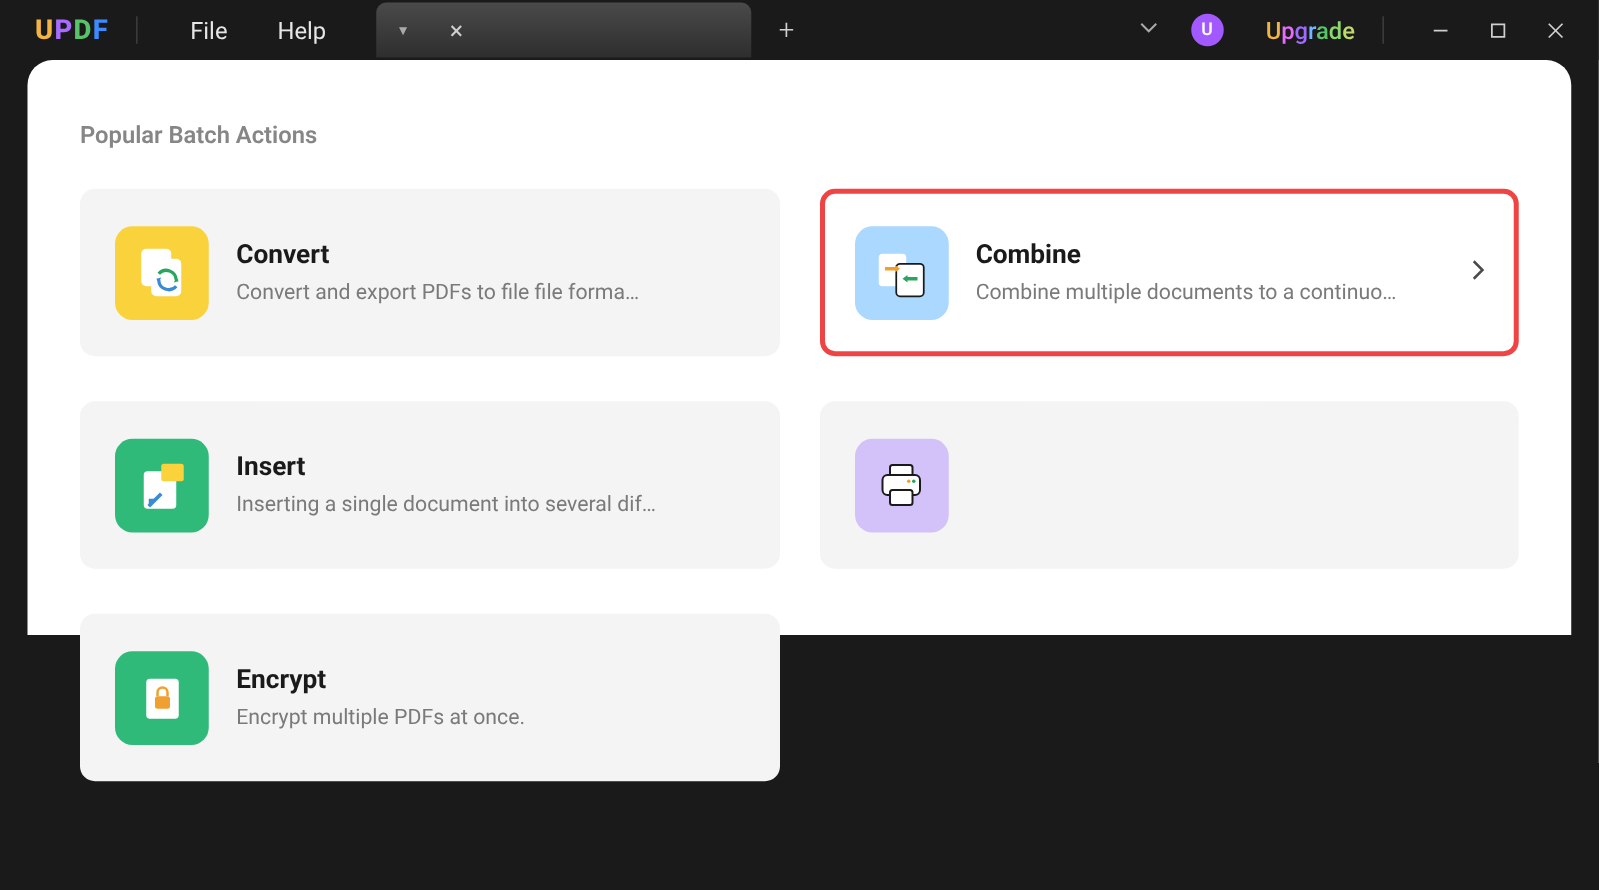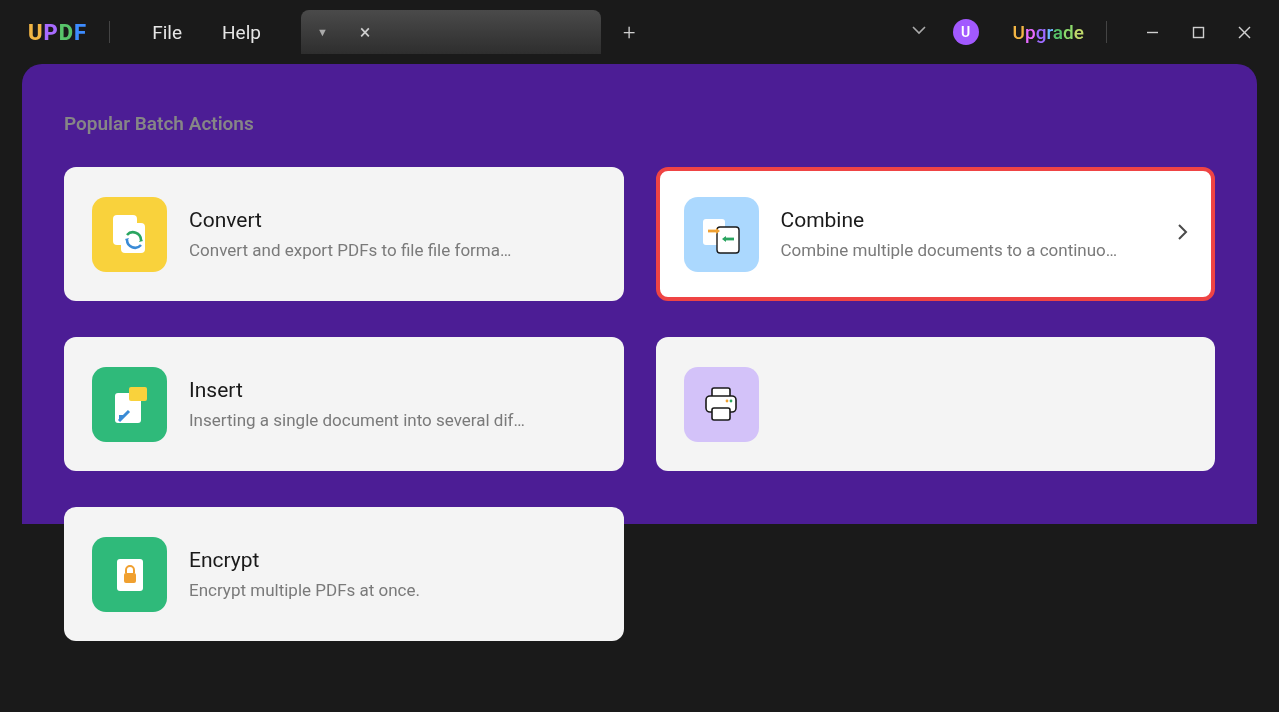--- a/index.html
+++ b/index.html
@@ -1,18 +1,18 @@
 <!DOCTYPE html>
 <html><head>
 <meta charset="utf-8">
 <style>
 * { margin: 0; padding: 0; box-sizing: border-box; font-family: -apple-system, BlinkMacSystemFont, "Segoe UI", Roboto, sans-serif; }
 body { background: #1a1a1a; width: 1279px; height: 712px; overflow: hidden; }
 
-.titlebar { height: 64px; background: #1a1a1a; display: flex; align-items: center; padding: 0 0 0 28px; }
+.titlebar { height: 48px; background: #1a1a1a; display: flex; align-items: center; padding: 0 0 0 28px; }
 .logo { font-size: 22px; font-weight: 800; letter-spacing: 1px; }
 .logo .l1 { color: #f2b544; } .logo .l2 { color: #a86bff; } .logo .l3 { color: #58c46a; } .logo .l4 { color: #3d8cff; }
 .sep { width: 1px; height: 22px; background: #444; margin: 0 22px; }
 .menu-item { color: #e6e6e6; font-size: 19px; padding: 0 20px; cursor: pointer; }
 
 .tabs { display: flex; align-items: center; margin-left: 20px; }
 .tab { height: 44px; display: flex; align-items: center; padding: 0 16px; border-radius: 8px 8px 0 0; }
 .tab.active { background: linear-gradient(180deg,#4a4a4a 0%,#2e2e2e 100%); min-width: 300px; }
 .tab-dd { color: #aaa; font-size: 11px; margin-right: 16px; cursor: pointer; }
 .tab-label { color: #e8e8e8; font-size: 17px; flex: 1; text-align: center; }
@@ -21,31 +21,31 @@
 
 .right-area { margin-left: auto; display: flex; align-items: center; padding-right: 12px; }
 .caret-down { color: #aaa; padding: 0 26px; cursor: pointer; }
 .caret-down svg { width: 16px; height: 16px; }
 .avatar { width: 26px; height: 26px; border-radius: 50%; background: #a259ff; color: #fff; display: flex; align-items: center; justify-content: center; font-size: 14px; font-weight: 600; margin-right: 10px; }
 .upgrade-text { font-size: 19px; font-weight: 500; margin-left: 24px; }
 .upgrade-text span:nth-child(1){color:#f2b544}.upgrade-text span:nth-child(2){color:#e86bff}.upgrade-text span:nth-child(3){color:#9d6bff}.upgrade-text span:nth-child(4){color:#6fb8ff}.upgrade-text span:nth-child(5){color:#58c46a}.upgrade-text span:nth-child(6){color:#8cd96b}.upgrade-text span:nth-child(7){color:#c0d96b}
 .winbtn { width: 46px; height: 36px; display: flex; align-items: center; justify-content: center; color: #cfcfcf; cursor: pointer; }
 .winbtn svg { width: 13px; height: 13px; stroke: #cfcfcf; stroke-width: 1.4; fill: none; }
 
-.content-wrap { background: #4c1d95; margin: 0 22px 0 22px; border-radius: 20px 20px 0 0; height: 460px; padding: 48px 42px 0 42px; }
+.content-wrap { background: #ffffff; margin: 0 22px 0 22px; border-radius: 20px 20px 0 0; height: 460px; padding: 48px 42px 0 42px; }
 .section-title { color: #868686; font-size: 19px; font-weight: 600; margin-bottom: 32px; }
 .cards { display: grid; grid-template-columns: 1fr 1fr; gap: 36px 32px; }
 
 .card { background: #f4f4f4; border-radius: 12px; padding: 26px 26px 26px 28px; display: flex; align-items: center; cursor: pointer; min-height: 134px; }
 .card.selected { background: #fff; border: 4px solid #ef4444; padding: 22px 22px 22px 24px; }
 .card-icon { width: 75px; height: 75px; border-radius: 14px; flex-shrink: 0; display: flex; align-items: center; justify-content: center; margin-right: 22px; }
 .icon-yellow { background: #f9d23c; } .icon-blue { background: #abd8fe; } .icon-green { background: #2fba7a; } .icon-purple { background: #d3c2f9; }
 .card-icon svg { width: 46px; height: 46px; }
 .card-body { flex: 1; min-width: 0; }
-.card-title { color: #1a1a1a; font-size: 21px; font-weight: 400; margin-bottom: 8px; }
+.card-title { color: #1a1a1a; font-size: 21px; font-weight: 700; margin-bottom: 8px; }
 .card-desc { color: #7a7a7a; font-size: 17px; white-space: nowrap; overflow: hidden; text-overflow: ellipsis; }
 .card-arrow { color: #6a6a6a; margin-left: 14px; }
 .card-arrow svg { width: 12px; height: 18px; stroke: #4a4a4a; stroke-width: 2; fill: none; }
 </style>
 </head>
 <body>
 
 <div class="titlebar">
   <div class="logo"><span class="l1">U</span><span class="l2">P</span><span class="l3">D</span><span class="l4">F</span></div>
   <div class="sep"></div>

